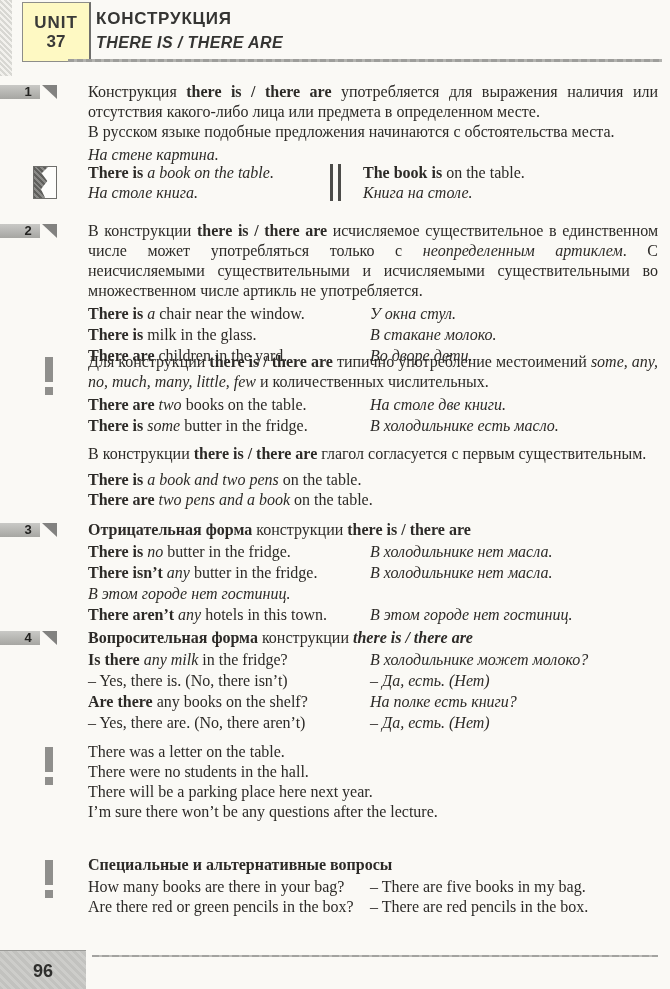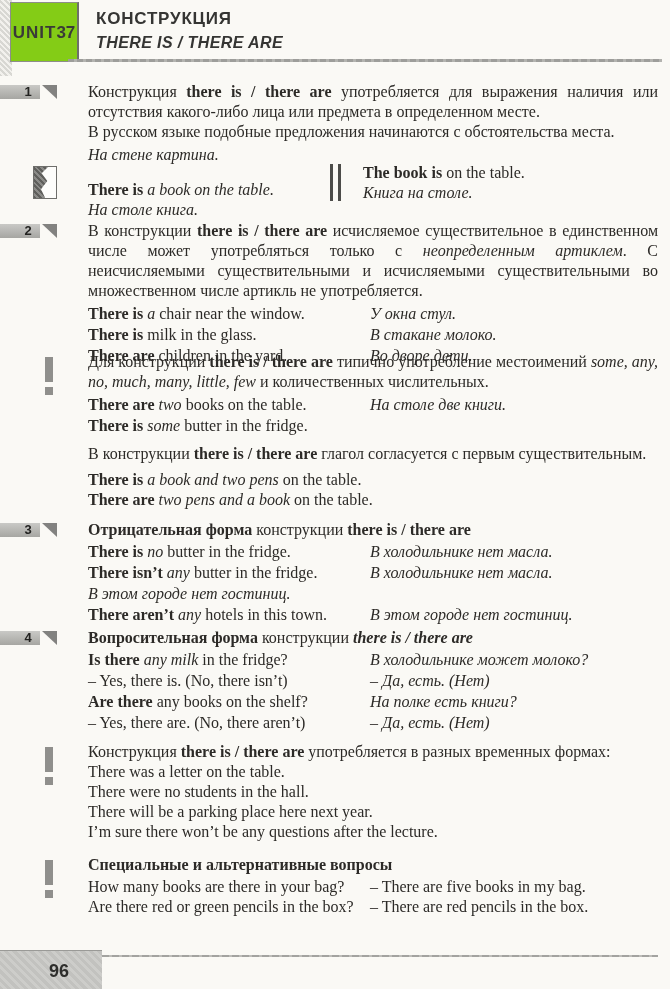--- a/index.html
+++ b/index.html
@@ -5,23 +5,23 @@
   html,body{margin:0;padding:0;background:#d9d9d6;}
   .page{
     position:relative;width:670px;height:989px;margin:0 auto;
     background:#faf9f5;color:#2c2a27;overflow:hidden;
     font-family:"Liberation Serif",serif;font-size:16px;line-height:20px;
   }
   
   .header{position:relative;height:66px;}
   .scan-texture{position:absolute;left:0;top:0;width:12px;height:76px;
     background:repeating-linear-gradient(45deg,#c9c9c4 0 2px,#efeeea 2px 4px);opacity:.7;}
-  .unit-box{position:absolute;left:10px;top:2px;width:66px;height:58px;
-    background:#84cc16;border:1px solid #8d8d8a;border-right:2px solid #6f6f6c;
-    display:flex;align-items:center;justify-content:center;
+  .unit-box{position:absolute;left:22px;top:2px;width:66px;height:58px;
+    background:#fef9c3;border:1px solid #8d8d8a;border-right:2px solid #6f6f6c;
+    display:flex;flex-direction:column;align-items:center;justify-content:center;
     font-family:"Liberation Sans",sans-serif;font-weight:700;color:#3a3a38;}
   .unit-label{font-size:17px;letter-spacing:1px;line-height:19px;}
   .unit-number{font-size:17px;line-height:19px;}
   .title-block{position:absolute;left:96px;top:8px;font-family:"Liberation Sans",sans-serif;
     font-weight:700;color:#353533;}
   .title-1{font-size:17px;letter-spacing:.8px;line-height:22px;}
   .title-2{font-size:16px;font-style:italic;letter-spacing:.4px;line-height:22px;margin-top:2px;}
   .header-rule{position:absolute;left:68px;right:8px;top:59px;height:3px;
     background:repeating-linear-gradient(90deg,#9d9d9a 0 6px,#b3b3af 6px 9px);}
   
@@ -47,35 +47,35 @@
   .excl{position:absolute;left:45px;top:5px;width:8px;}
   .excl-bar{width:8px;height:25px;background:#8f8f8c;}
   .excl-dot{width:8px;height:8px;background:#8f8f8c;margin-top:5px;}
   
   .book-icon{position:absolute;left:33px;top:3px;width:22px;height:31px;
     border:1px solid #6e6e6b;background:#fdfdfb;overflow:hidden;}
   .book-fill{position:absolute;left:0;top:0;bottom:0;width:14px;
     background:repeating-linear-gradient(45deg,#5f5f5c 0 2px,#8b8b88 2px 4px);
     clip-path:polygon(0 0,100% 0,55% 20%,95% 45%,50% 72%,80% 100%,0 100%);}
   .cmp-cols{display:flex;}
-  .cmp-left{width:237px;flex-shrink:0;margin-top:17px;}
+  .cmp-left{width:237px;flex-shrink:0;}
   .cmp-sep{width:33px;flex-shrink:0;display:flex;gap:5px;padding-top:1px;padding-left:5px;}
   .cmp-sep i{display:block;width:3px;height:37px;background:#4c4c49;}
   .cmp-right{flex:1;}
   
   .qa-row{display:flex;}
   .qa-q{width:282px;flex-shrink:0;white-space:nowrap;}
   .qa-a{white-space:nowrap;}
   
   .footer-rule{position:absolute;left:92px;right:12px;top:955px;height:2px;
     background:repeating-linear-gradient(90deg,#a3a3a0 0 7px,#bcbcb8 7px 10px);}
   .page-num-box{position:absolute;left:0;top:950px;width:86px;height:39px;
     background:repeating-linear-gradient(45deg,#c2c2bf 0 3px,#cdcdca 3px 6px);
     border-top:1px solid #9a9a97;display:flex;align-items:center;justify-content:center;
-    font-family:"Liberation Sans",sans-serif;font-weight:700;font-size:18px;color:#2e2e2c;padding-left:16px;}
+    font-family:"Liberation Sans",sans-serif;font-weight:700;font-size:18px;color:#2e2e2c;}
 </style>
 </head>
 <body>
 
 <div class="page">
 
   <header class="header">
     <div class="scan-texture"></div>
     <div class="unit-box">
       <div class="unit-label">UNIT</div>
@@ -150,20 +150,21 @@
       <div class="excl-dot"></div>
     </div>
     <p class="para"><span>Для конструкции </span><span class="b">there is / there are</span><span> типично употребление местоимений </span><span class="i">some, any, no, much, many, little, few</span><span> и количественных числительных.</span></p>
     <div class="ex-group">
       <div class="ex-row">
         <div class="ex-en"><span class="b">There are</span><span> </span><span class="i">two</span><span> books on the table.</span></div>
         <div class="ex-ru"><span class="i">На столе две книги.</span></div>
       </div>
       <div class="ex-row">
         <div class="ex-en"><span class="b">There is</span><span> </span><span class="i">some</span><span> butter in the fridge.</span></div>
+        <div class="ex-ru"><span class="i">В холодильнике есть масло.</span></div>
       </div>
     </div>
   </section>
 
   <section class="block abs" style="top:444px">
     <p class="para"><span>В конструкции </span><span class="b">there is / there are</span><span> глагол согласуется с первым существительным.</span></p>
     <div class="line" style="margin-top:6px"><span class="b">There is</span><span> </span><span class="i">a book and two pens</span><span> on the table.</span></div>
     <div class="line" style=""><span class="b">There are</span><span> </span><span class="i">two pens and a book</span><span> on the table.</span></div>
   </section>
 
@@ -214,21 +215,20 @@
       <div class="ex-en"><span>– Yes, there are. (No, there aren’t)</span></div>
       <div class="ex-ru"><span class="i">– Да, есть. (Нет)</span></div>
     </div>
   </section>
 
   <section class="block abs" style="top:742px">
     <div class="excl">
       <div class="excl-bar"></div>
       <div class="excl-dot"></div>
     </div>
-    <p class="para"><span>Конструкция </span><span class="b">there is / there are</span><span> употребляется в разных временных формах:</span></p>
     <div class="line">There was a letter on the table.</div>
     <div class="line">There were no students in the hall.</div>
     <div class="line">There will be a parking place here next year.</div>
     <div class="line">I’m sure there won’t be any questions after the lecture.</div>
   </section>
 
   <section class="block abs" style="top:855px">
     <div class="excl">
       <div class="excl-bar"></div>
       <div class="excl-dot"></div>

